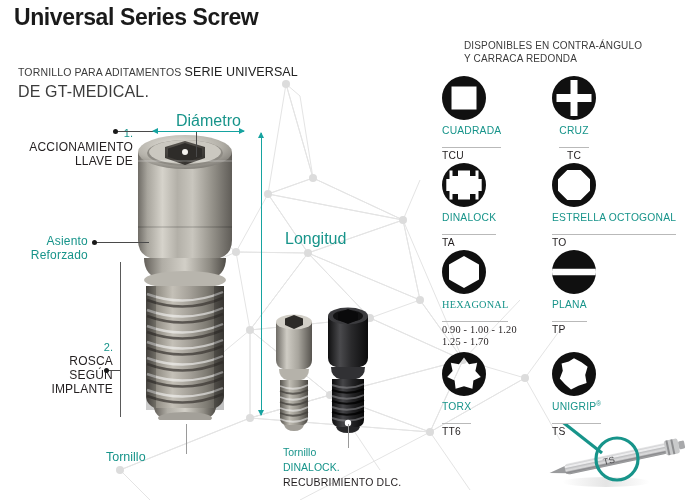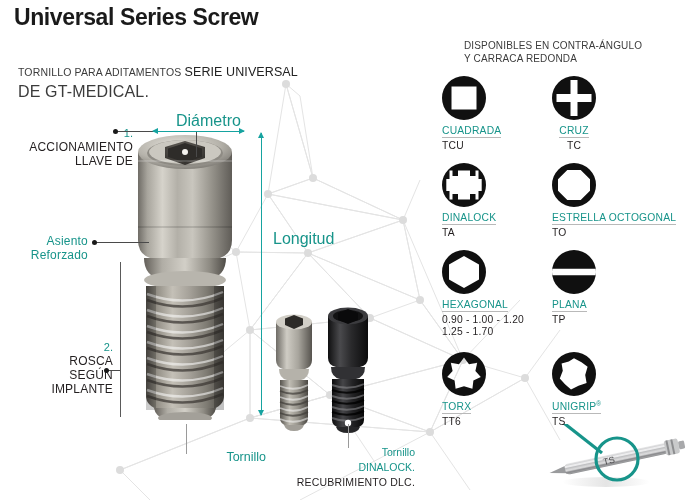--- a/index.html
+++ b/index.html
@@ -47,38 +47,38 @@
   .harrow:after{right:-1px;border-left:6px solid #16a3a0;}
   .varrow{position:absolute;width:1px;background:#16a3a0;z-index:40;}
   .varrow:before,.varrow:after{
     content:"";position:absolute;left:-3px;width:0;height:0;
     border-left:3.5px solid transparent;border-right:3.5px solid transparent;
   }
   .varrow:before{top:-1px;border-bottom:6px solid #16a3a0;}
   .varrow:after{bottom:-1px;border-top:6px solid #16a3a0;}
 
   
-  .cap{position:absolute;z-index:40;text-align:right;line-height:15px;}
+  .cap{position:absolute;z-index:40;text-align:left;line-height:15px;}
   .cap .t{color:#17948a;font-size:12.5px;white-space:nowrap;}
   .cap .b{color:#231f20;font-size:12.5px;letter-spacing:0.2px;white-space:nowrap;}
   .cap.small .t{font-size:10.5px;}
   .cap.small .b{font-size:10.5px;}
   .capline{position:absolute;width:1px;background:#9a9a9a;z-index:39;}
 
   
   .panel-head{
     position:absolute;left:464px;top:40px;z-index:40;
     font-size:10px;line-height:12.5px;letter-spacing:0.15px;color:#3b3b3b;
   }
   .drive-grid{position:absolute;left:438px;top:72px;width:250px;z-index:40;}
   .drive-cell{position:absolute;}
   .drive-cell .glyph{width:44px;height:44px;display:block;}
   .drive-cell .name{
     color:#17948a;font-size:10.3px;letter-spacing:0.2px;
-    display:inline-block;border-bottom:1px solid #b9b9b9;padding-bottom:1px;
+    display:inline-block;border-bottom:1px solid #b9b9b9;padding-bottom:11px;
     margin-top:3px;white-space:nowrap;
   }
   .drive-cell .code{
     color:#231f20;font-size:10.3px;letter-spacing:0.2px;
     margin-top:2px;white-space:nowrap;line-height:12px;
   }
 
   .tm{font-size:6.5px;vertical-align:super;}
 
   
@@ -329,21 +329,21 @@
     <div class="tl">SEGÚN</div>
     <div class="tl">IMPLANTE</div>
   </div>
   <div class="dot" style="left:104px;top:368px;"></div>
   <div class="lead" style="left:108px;top:370px;width:12px;"></div>
   <div class="vbar" style="left:120px;top:262px;height:155px;"></div>
 
   <div class="dimlabel" style="left:176px;top:112px;">Diámetro</div>
   <div class="harrow" style="left:153px;top:131px;width:91px;"></div>
 
-  <div class="dimlabel" style="left:273px;top:230px;">Longitud</div>
+  <div class="dimlabel" style="left:285px;top:230px;">Longitud</div>
   <div class="varrow" style="left:261px;top:133px;height:282px;"></div>
 
   <div class="capline" style="left:186px;top:424px;height:30px;"></div>
   <div class="cap" style="left:106px;top:450px;width:160px;">
     <div class="t">Tornillo</div>
   </div>
 
   <div class="capline" style="left:348px;top:424px;height:24px;"></div>
   <div class="cap small" style="left:283px;top:445px;width:132px;">
     <div class="t">Tornillo</div>
@@ -387,21 +387,21 @@
 
     <div class="drive-cell" style="left:114px;top:91px;">
       <svg class="glyph" viewBox="0 0 44 44" xmlns="http://www.w3.org/2000/svg">
         <path fill="#101010" fill-rule="evenodd" d="M22,0 A22,22 0 1,0 22,44 A22,22 0 1,0 22,0 Z
                  M15.3,7 h13.4 l9.3,9.3 v11.4 l-9.3,9.3 h-13.4 l-9.3,-9.3 v-11.4 Z"></path>
       </svg>
       <div class="name">ESTRELLA OCTOGONAL</div>
       <div class="code">TO</div>
     </div>
 
-    <div class="drive-cell" style="left:4px;top:178px;">
+    <div class="drive-cell" style="left:4px;top:178px;font-family:Liberation Serif, serif;">
       <svg class="glyph" viewBox="0 0 44 44" xmlns="http://www.w3.org/2000/svg">
         <path fill="#101010" fill-rule="evenodd" d="M22,0 A22,22 0 1,0 22,44 A22,22 0 1,0 22,0 Z
                  M22,6 L37,14.5 v15 L22,38 L7,29.5 v-15 Z"></path>
       </svg>
       <div class="name">HEXAGONAL</div>
       <div class="code">0.90 - 1.00 - 1.20</div>
       <div class="code" style="margin-top:0;">1.25 - 1.70</div>
     </div>
 
     <div class="drive-cell" style="left:114px;top:178px;">

